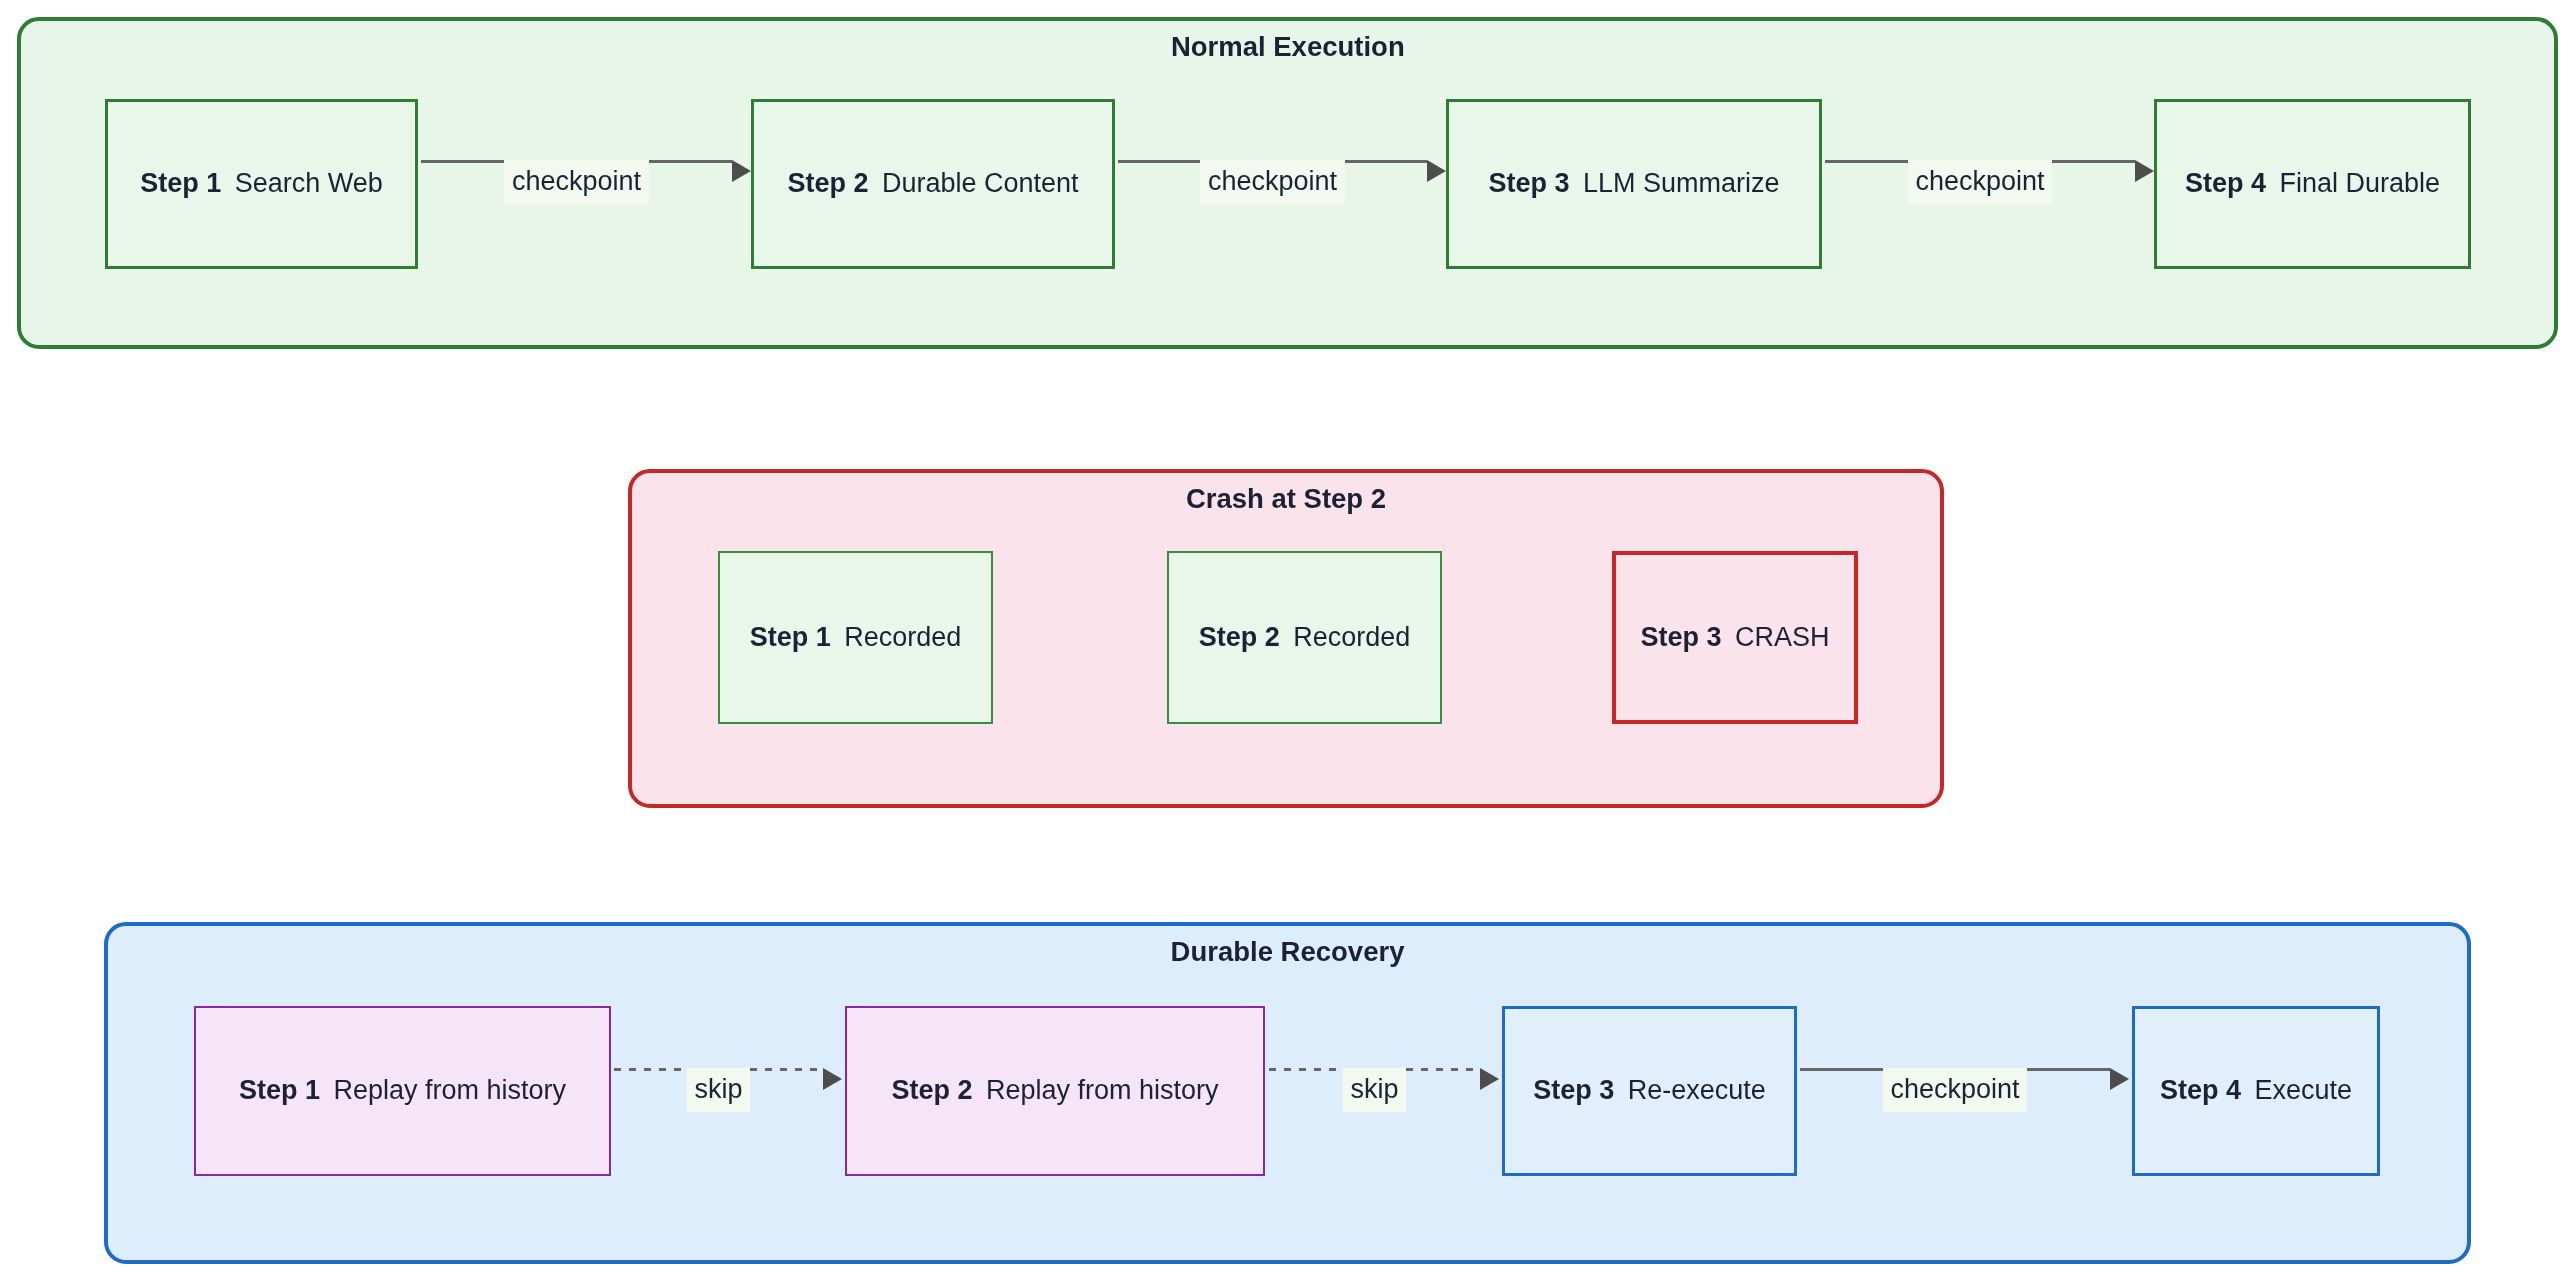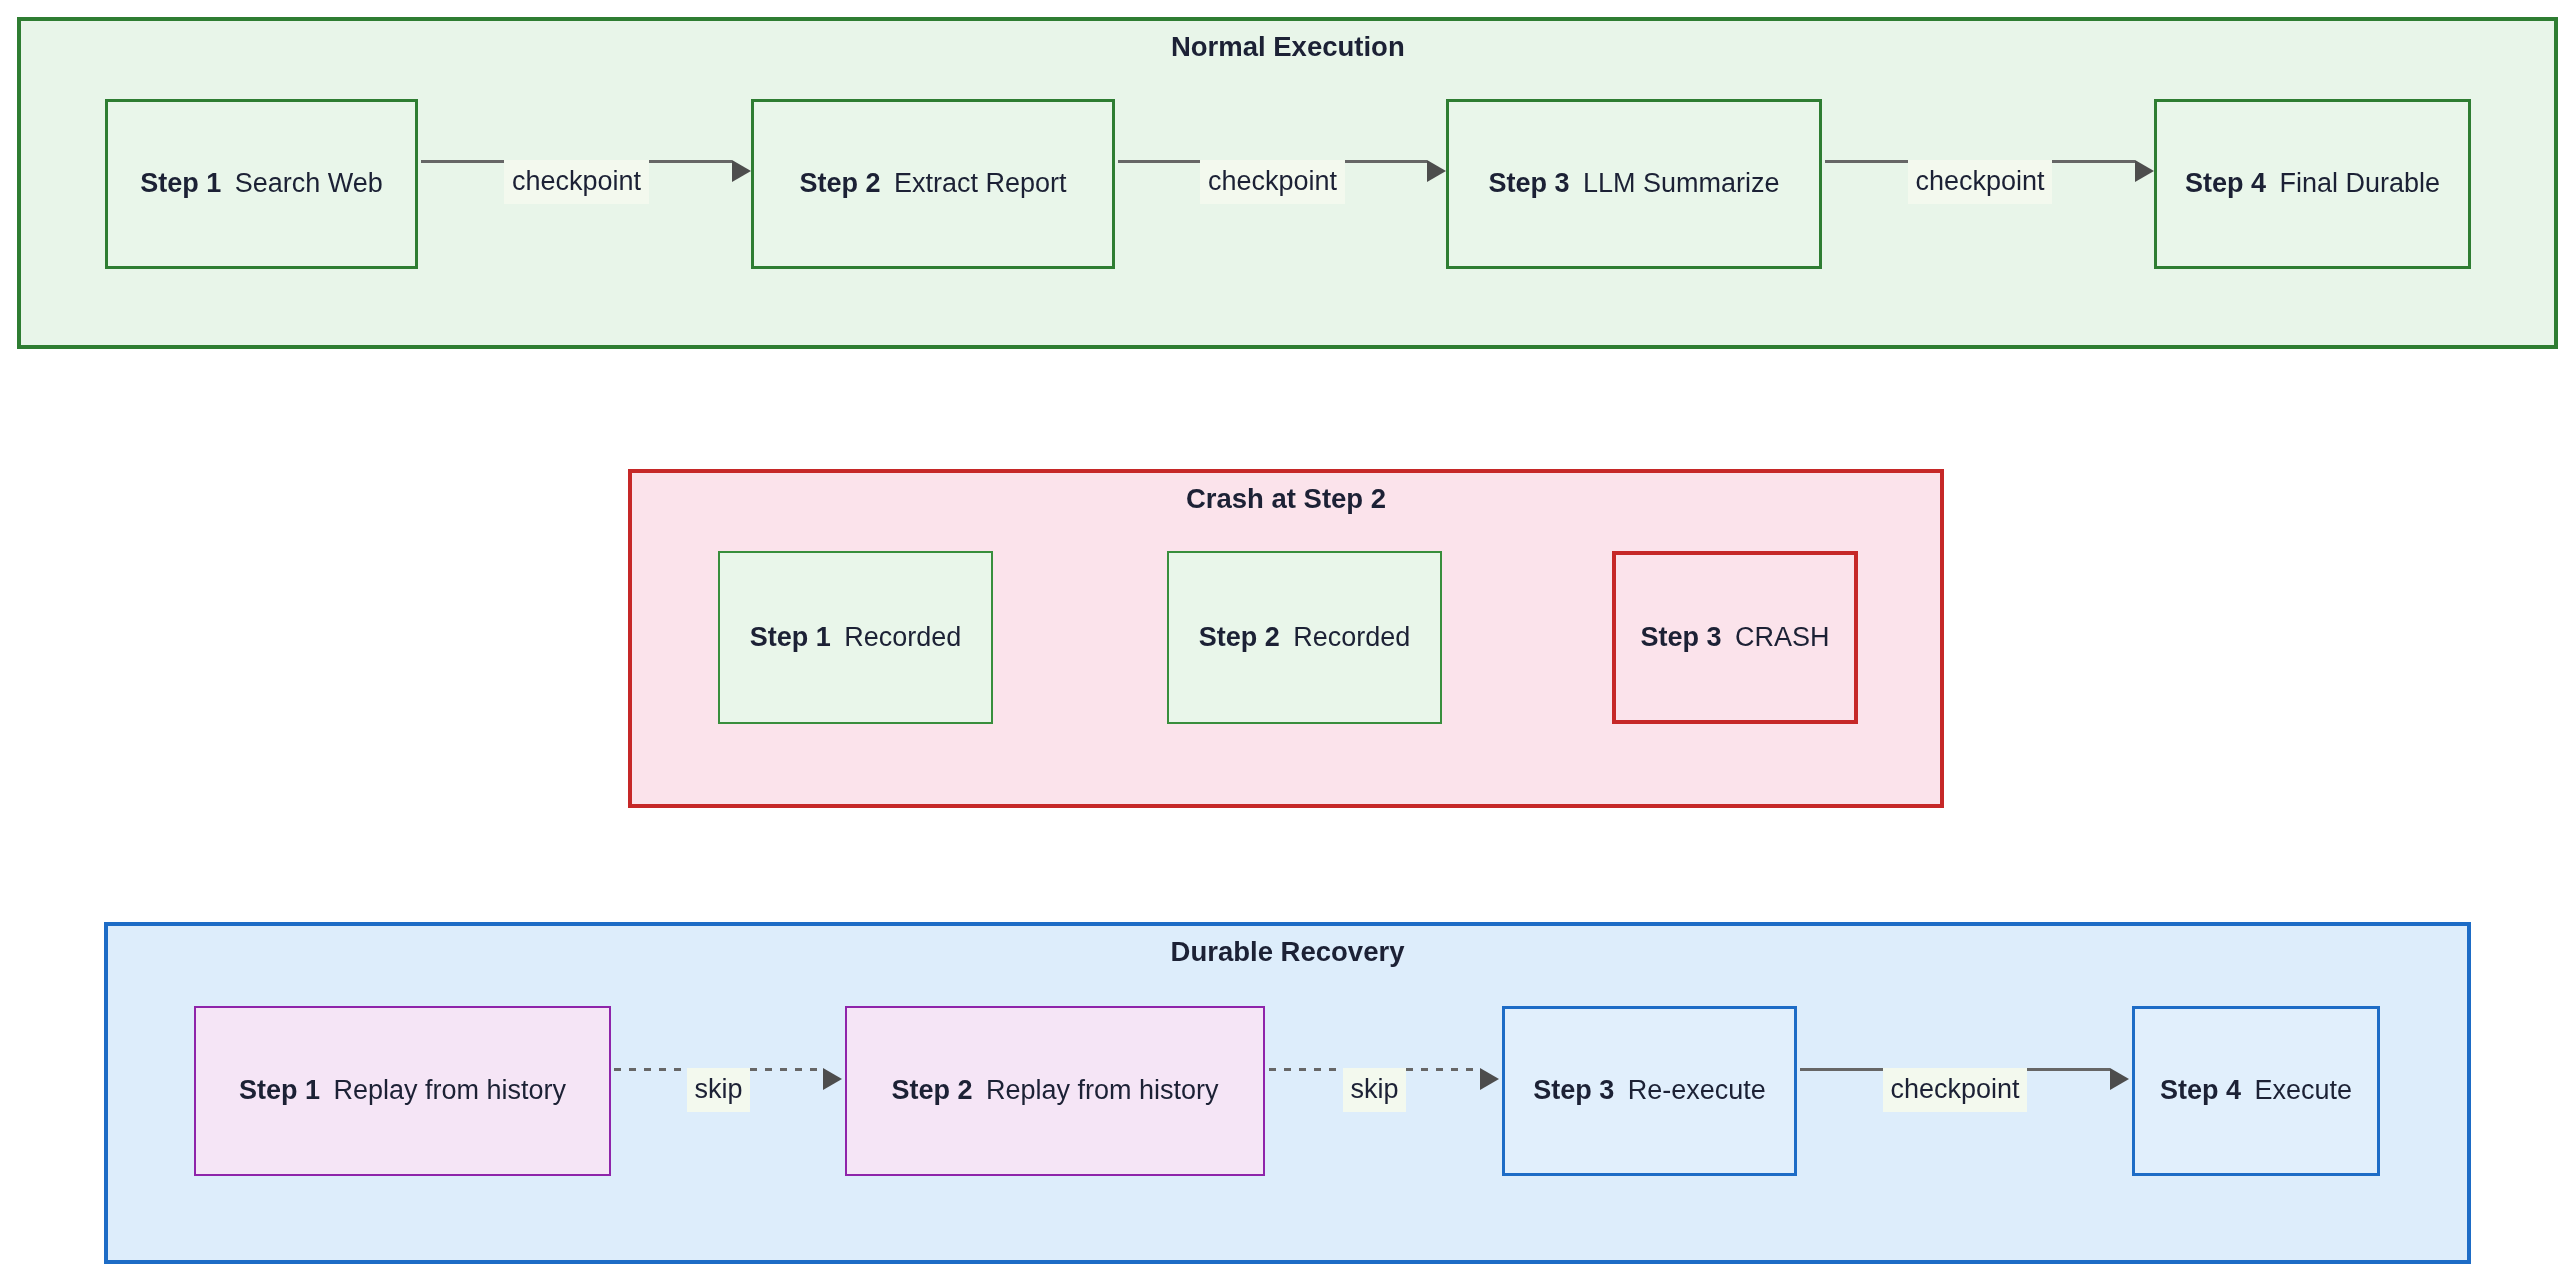--- a/index.html
+++ b/index.html
@@ -7,21 +7,21 @@
     position: relative;
     width: 2576px;
     height: 1277px;
     background: #ffffff;
     font-family: "Liberation Sans", "DejaVu Sans", sans-serif;
     color: var(--text);
     overflow: hidden;
   }
 
   
-  .section { position: absolute; box-sizing: border-box; border-style: solid; }
+  .section { position: absolute; box-sizing: border-box; border-style: solid; border-radius: 22px; }
   .sec-normal   { left: 17.3px;  top: 17.3px;   width: 2541px; height: 332px; border-width: 4.7px; border-color: var(--green-border);  background: var(--green-fill); }
   .sec-crash    { left: 628px; top: 469px;  width: 1316px; height: 339px; border-width: 4.7px; border-color: var(--red-border);    background: var(--red-fill); }
   .sec-recovery { left: 104px; top: 922px; width: 2367px; height: 342px; border-width: 4.7px; border-color: var(--blue-border);   background: var(--blue-fill); }
 
   .sec-title {
     position: absolute; left: 0; right: 0; top: 10.2px;
     text-align: center; font-weight: bold; font-size: 27.5px;
   }
 
   
@@ -69,21 +69,21 @@
     <div class="n-sub">Search Web</div>
   </div>
   <div class="edge" style="left:421px; top:160px; width:330px;">
     <div class="line"></div>
     <div class="label">checkpoint</div>
     <div class="line"></div>
     <div class="arrowhead"></div>
   </div>
   <div class="node node-green" style="left:751px; top:99px; width:364px; height:170px;">
     <div class="n-title">Step 2</div>
-    <div class="n-sub">Extract Report</div>
+    <div class="n-sub">Durable Content</div>
   </div>
   <div class="edge" style="left:1118px; top:160px; width:328px;">
     <div class="line"></div>
     <div class="label">checkpoint</div>
     <div class="line"></div>
     <div class="arrowhead"></div>
   </div>
   <div class="node node-green" style="left:1446px; top:99px; width:376px; height:170px;">
     <div class="n-title">Step 3</div>
     <div class="n-sub">LLM Summarize</div>

